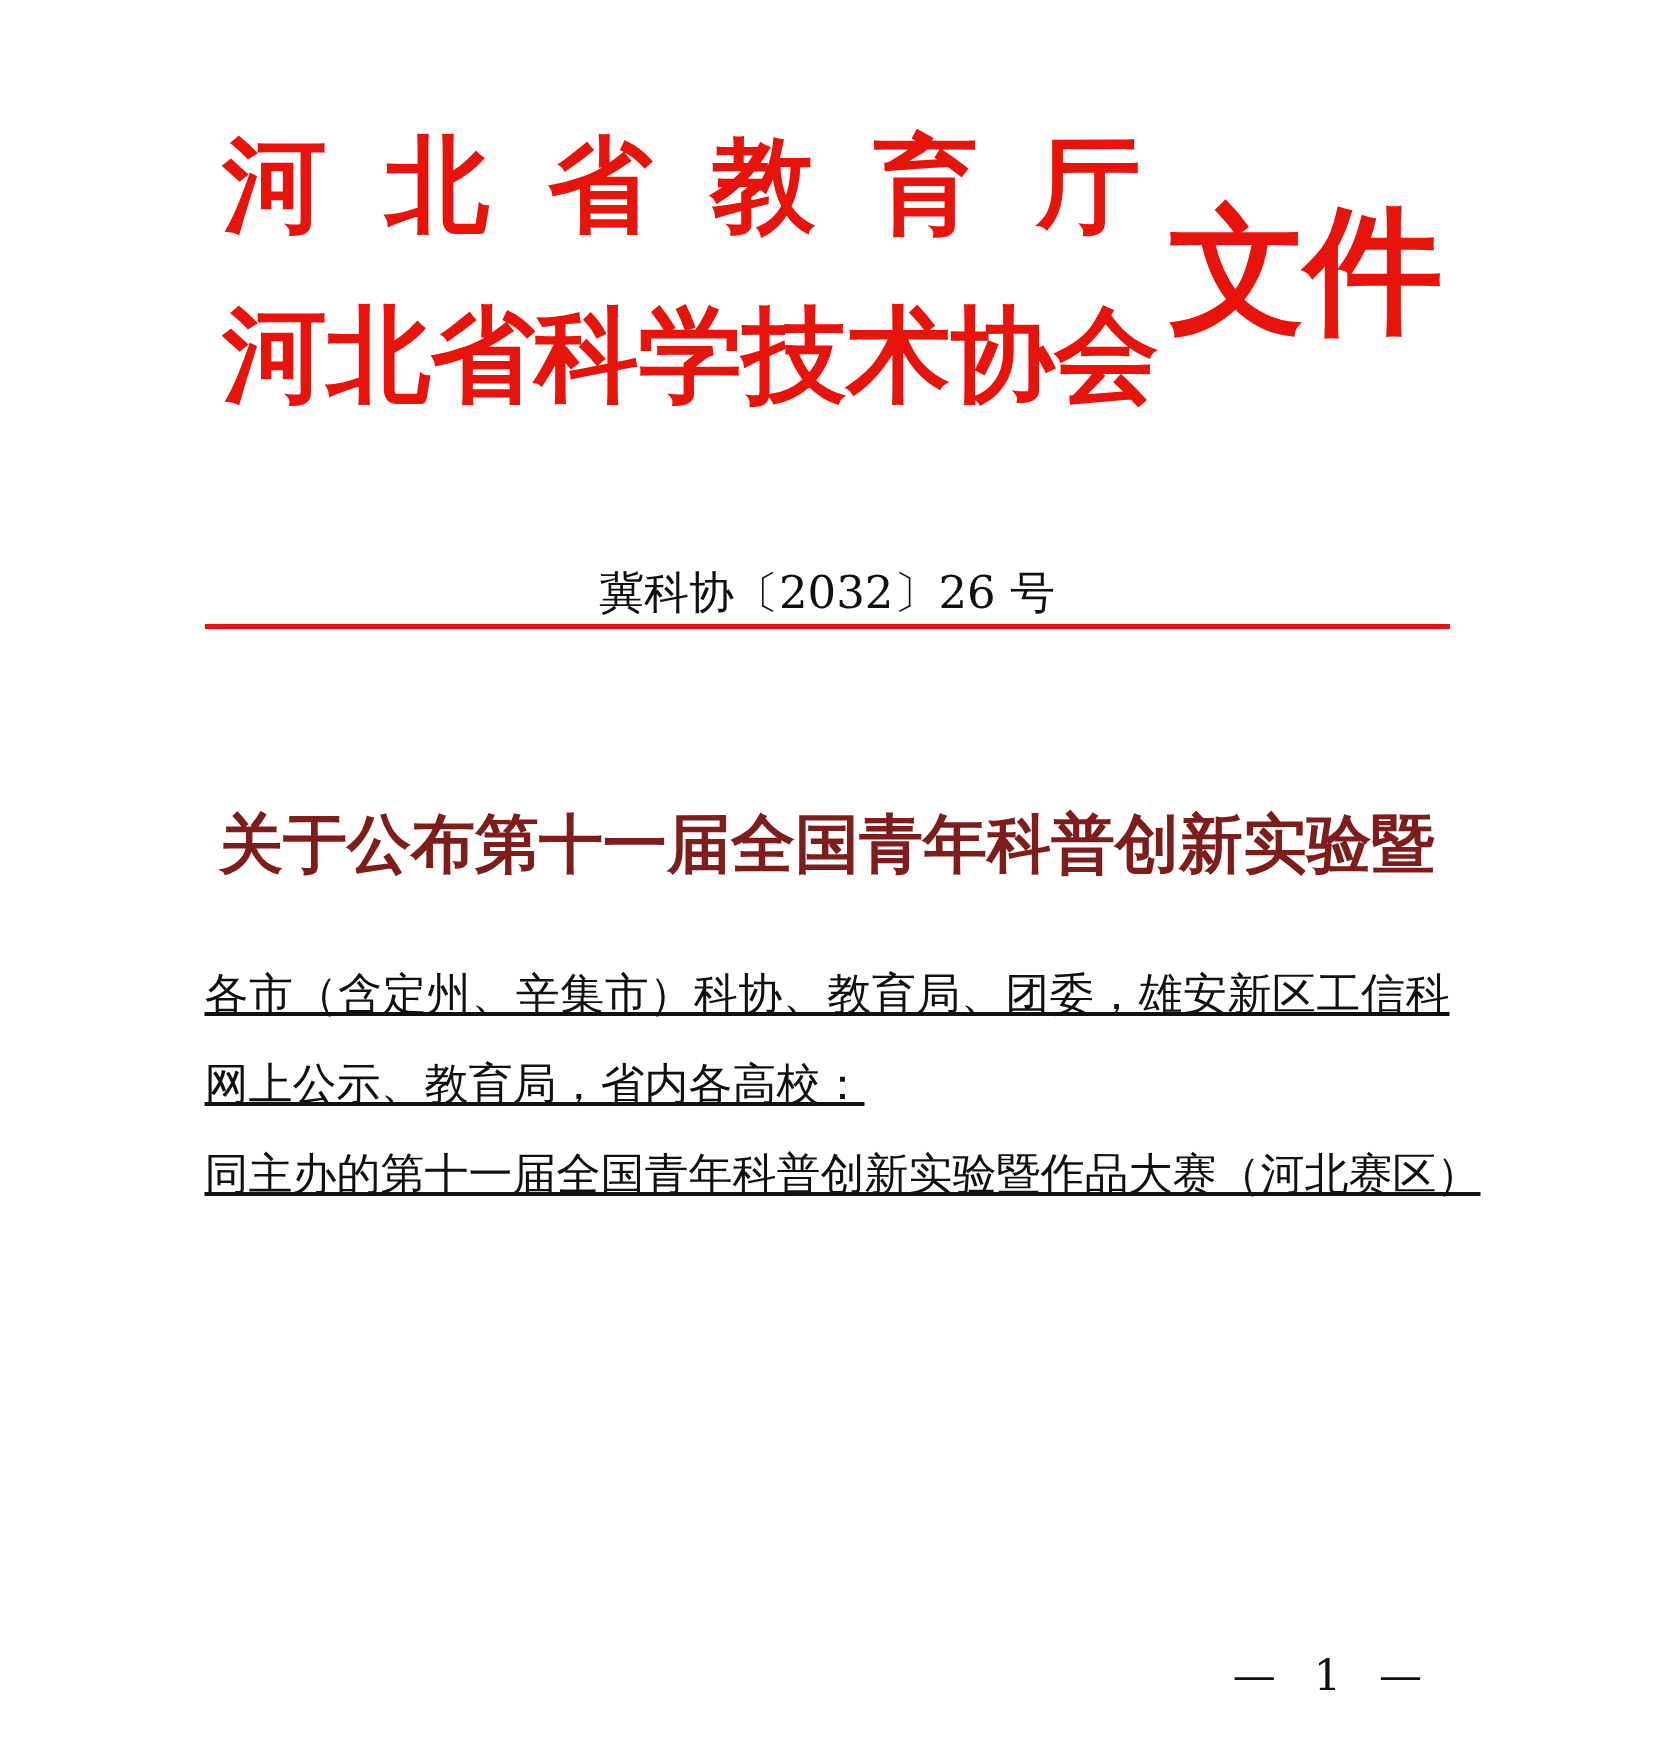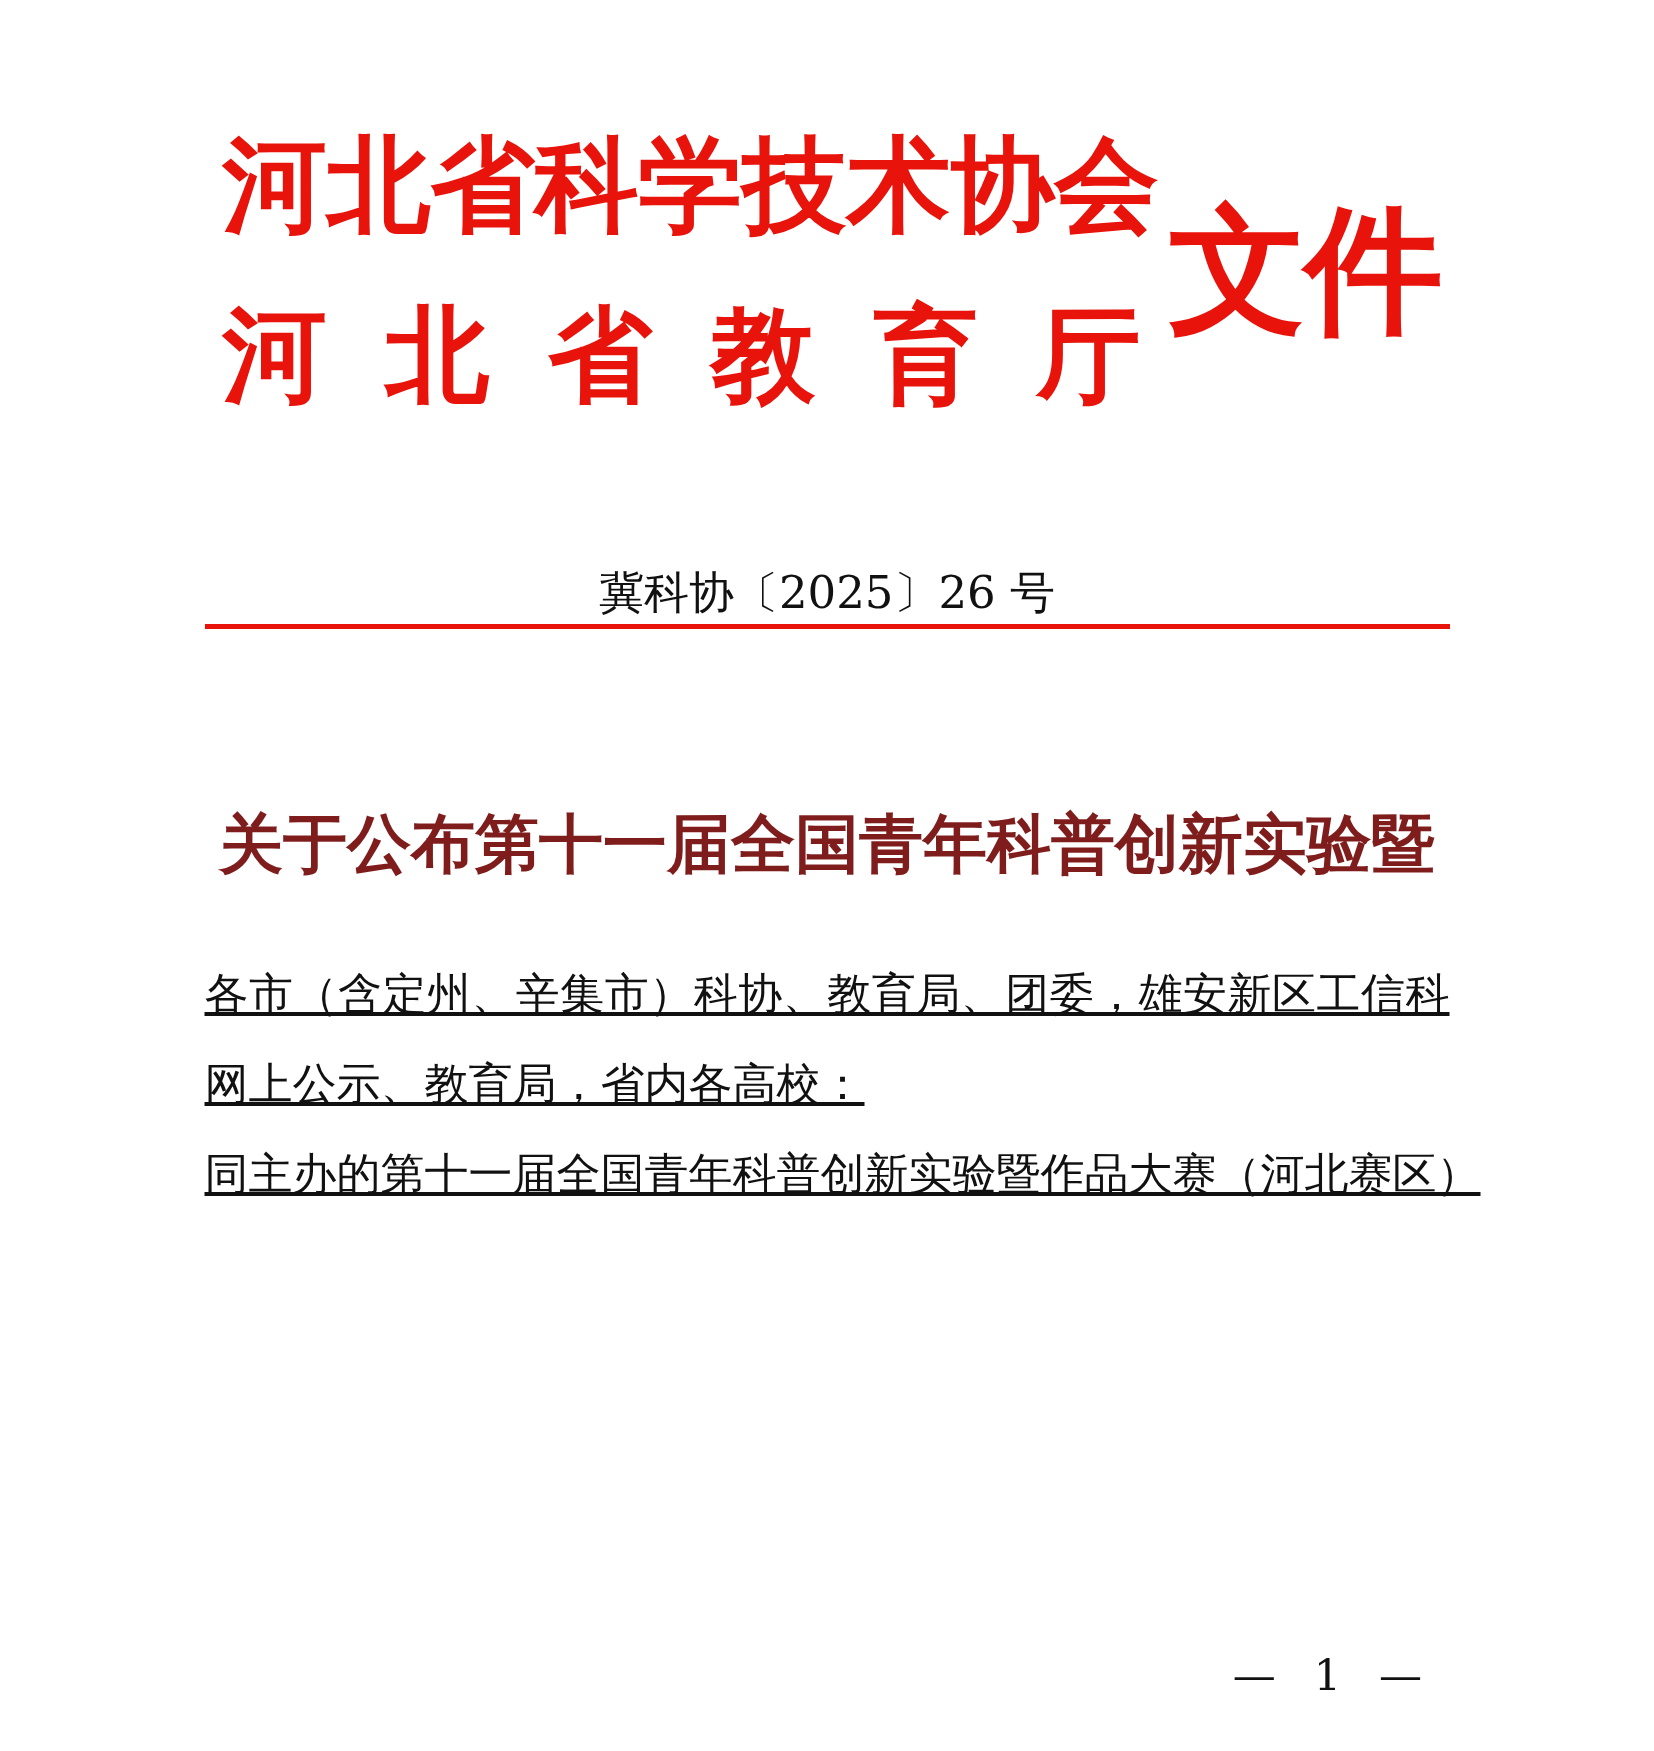--- a/index.html
+++ b/index.html
@@ -123,27 +123,27 @@
   }
 </style>
 </head>
 <body>
 
 <div class="page">
   <div class="content">
 
     <div class="redhead">
       <div class="org-col">
+        <div class="org-line">河北省教育厅</div>
         <div class="org-line">河北省科学技术协会</div>
-        <div class="org-line">河北省教育厅</div>
       </div>
       <div class="doc-type">文件</div>
     </div>
 
-    <div class="doc-number">冀科协〔2025〕26 号</div>
+    <div class="doc-number">冀科协〔2032〕26 号</div>
 
     <div class="red-rule"></div>
 
     <div class="title">
       <div class="title-line">关于公布第十一届全国青年科普创新实验暨</div>
     </div>
 
     <div class="body-text">
       <div class="body-line justify">各市（含定州、辛集市）科协、教育局、团委，雄安新区工信科</div>
       <div class="body-line">网上公示、教育局，省内各高校：</div>

